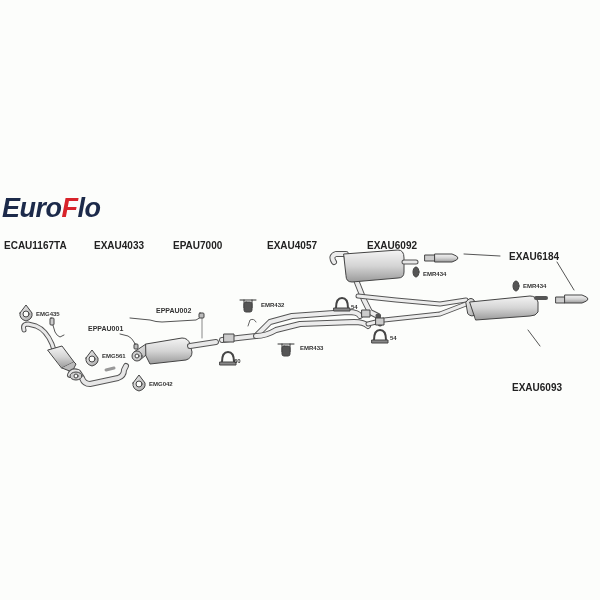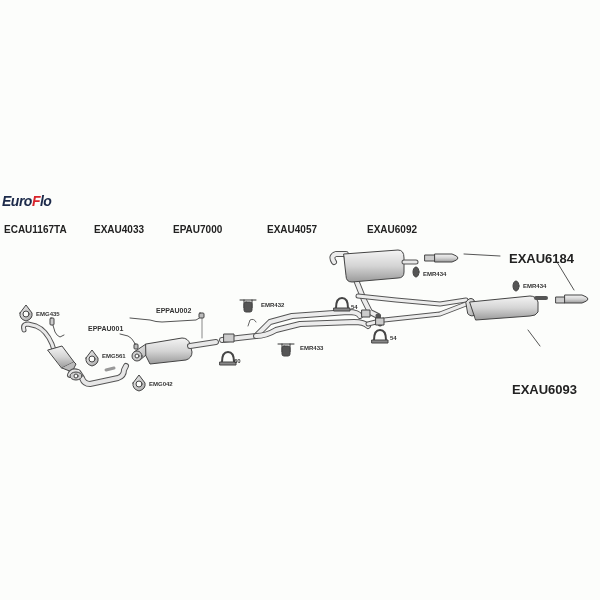--- a/index.html
+++ b/index.html
@@ -4,35 +4,35 @@
   <style>
     html, body { margin: 0; padding: 0; }
     body {
       width: 600px; height: 600px; position: relative; overflow: hidden;
       background: #fcfdfb;
       font-family: "Liberation Sans", sans-serif;
     }
     .logo {
       position: absolute; left: 2px; top: 193px;
       font-family: "Liberation Sans", sans-serif;
-      font-weight: bold; font-style: italic; font-size: 14px;
+      font-weight: bold; font-style: italic; font-size: 27px;
       letter-spacing: -0.5px; color: #1c2a4a;
     }
     .logo .accent { color: #d8232a; }
     .hdr {
-      position: absolute; top: 224px;
+      position: absolute; top: 240px;
       font-size: 10px; font-weight: bold; color: #222;
       white-space: nowrap;
     }
     .lbl {
       position: absolute; font-weight: bold; color: #222; white-space: nowrap;
     }
     .small { font-size: 6px; color: #333; }
     .mid { font-size: 7px; color: #333; }
-    .big { font-size: 13px; color: #222; }
+    .big { font-size: 10px; color: #222; }
     svg.diag { position: absolute; left: 0; top: 0; }
   </style>
 </head>
 <body>
 
 <div class="logo">
   <span>Euro</span><span class="accent">F</span><span>lo</span>
 </div>
 
 <div class="hdr" style="left:4px">ECAU1167TA</div>

